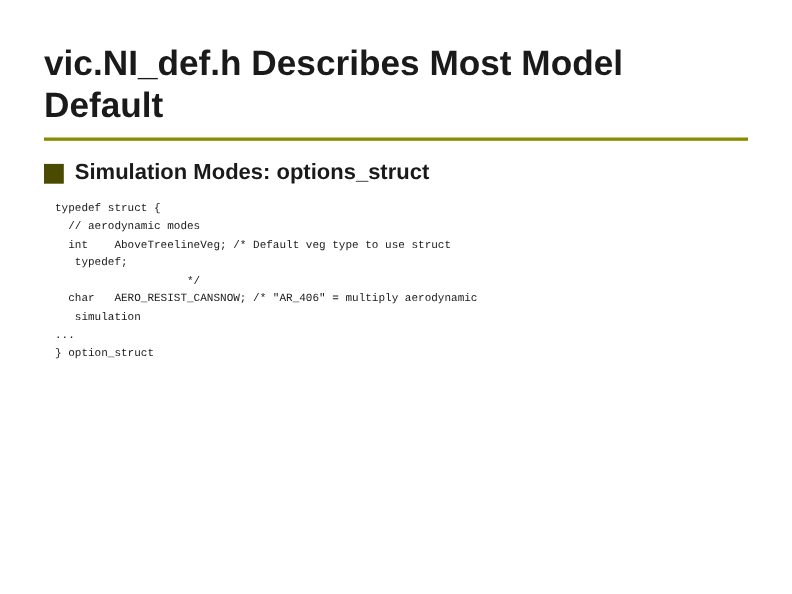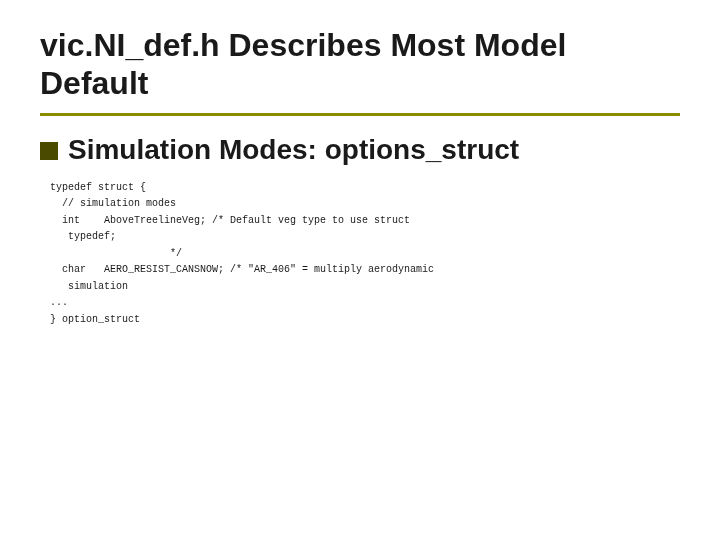--- a/index.html
+++ b/index.html
@@ -13,21 +13,21 @@
       height: 540px;
       background: #ffffff;
       font-family: Arial, Helvetica, sans-serif;
       overflow: hidden;
     }
 
     .slide-container {
       width: 720px;
       height: 540px;
       background: #ffffff;
-      padding: 26px 40px 30px 40px;
+      padding: 38px 40px 30px 40px;
       display: flex;
       flex-direction: column;
     }
 
     .title-area {
       border-bottom: 3px solid #8B8B00;
       padding-bottom: 10px;
       margin-bottom: 18px;
     }
 
@@ -51,21 +51,21 @@
 
     .bullet-square {
       width: 18px;
       height: 18px;
       background: #4a4a00;
       flex-shrink: 0;
       margin-top: 2px;
     }
 
     .section-title {
-      font-size: 28px;
+      font-size: 20px;
       font-weight: bold;
       color: #1a1a1a;
     }
 
     .code-block {
       font-family: 'Courier New', Courier, monospace;
       font-size: 10px;
       color: #1a1a1a;
       line-height: 1.65;
       padding-left: 10px;
@@ -90,21 +90,21 @@
   <div class="content-area">
 
     <div class="section-heading">
       <div class="bullet-square"></div>
       <span class="section-title">Simulation Modes: options_struct</span>
     </div>
 
     <div class="code-block">
       <div class="code-line">typedef struct {</div>
       <div class="code-line"></div>
-      <div class="code-line">  // simulation modes</div>
+      <div class="code-line">  // aerodynamic modes</div>
       <div class="code-line">  int    AboveTreelineVeg; /* Default veg type to use struct</div>
       <div class="code-line">   typedef;</div>
       <div class="code-line"></div>
       <div class="code-line">                    */</div>
       <div class="code-line">  char   AERO_RESIST_CANSNOW; /* "AR_406" = multiply aerodynamic</div>
       <div class="code-line">   simulation</div>
       <div class="code-line">...</div>
       <div class="code-line">} option_struct</div>
     </div>
 

